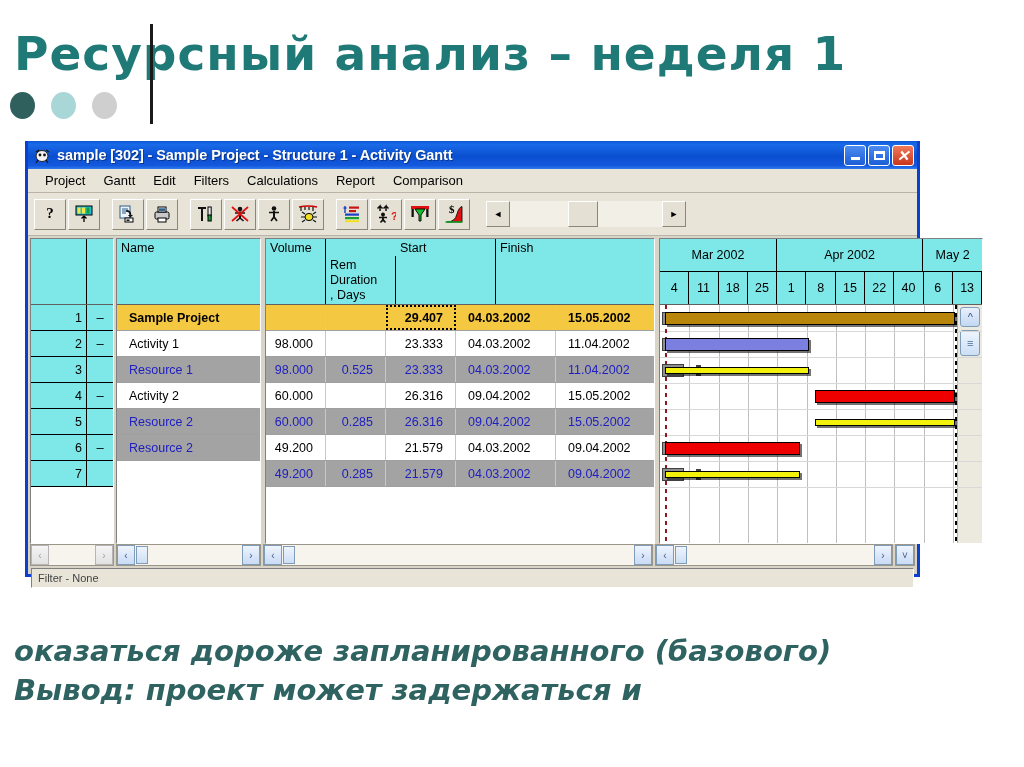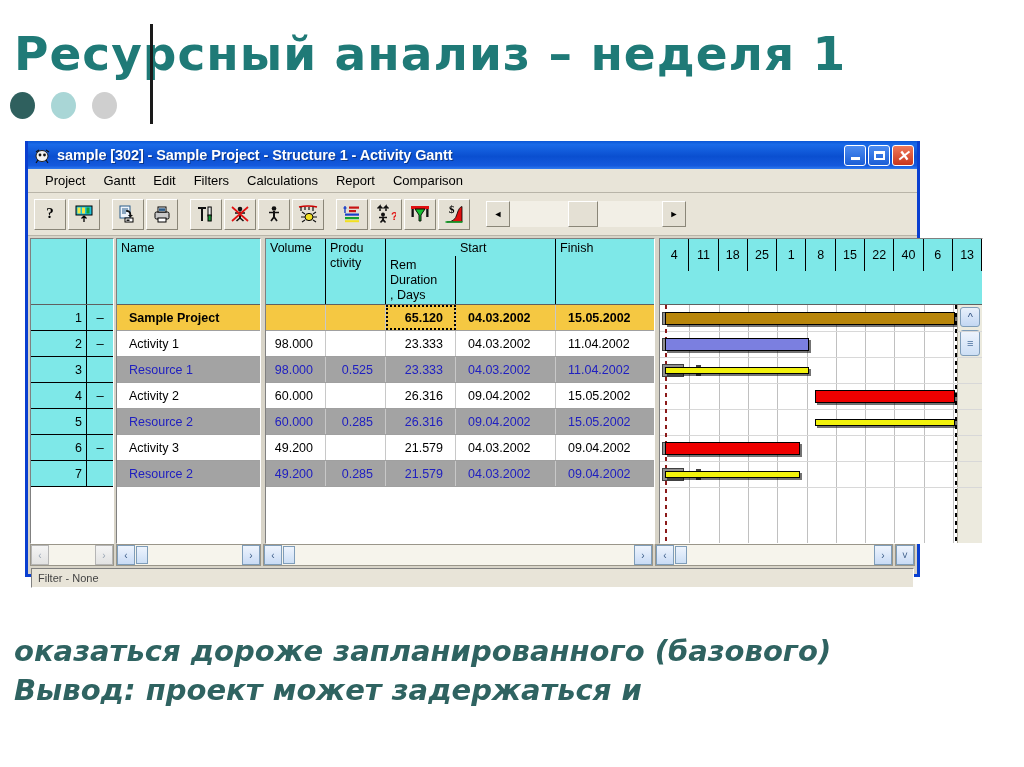--- a/index.html
+++ b/index.html
@@ -544,46 +544,41 @@
           </div>
         <div class="row r-res">
             <div class="cell">Resource 1</div>
           </div>
         <div class="row r-act">
             <div class="cell">Activity 2</div>
           </div>
         <div class="row r-res">
             <div class="cell">Resource 2</div>
           </div>
-        <div class="row r-act">
-            <div class="cell">Activity 3</div>
-          </div>
         <div class="row r-res">
             <div class="cell">Resource 2</div>
           </div>
       </div>
     </div>
 
     <div class="pane pane-data">
       <div class="hdr">
         <div class="hdr-cell" style="width:60px;">Volume</div>
-        <div class="hdr-cell" style="width:60px;">Produ
-ctivity</div>
         <div class="hdr-cell" style="width:70px;margin-top:17px;">Rem
 Duration
 , Days</div>
         <div class="hdr-cell" style="width:100px;">Start</div>
         <div class="hdr-cell" style="flex:1;border-right:none;">Finish</div>
       </div>
       <div class="rows">
 
         <div class="row r-proj">
           <div class="cell num" style="width:60px;"></div>
           <div class="cell num" style="width:60px;"></div>
-          <div class="cell num selcell" style="width:70px;">65.120</div>
+          <div class="cell num selcell" style="width:70px;">29.407</div>
           <div class="cell" style="width:100px;">04.03.2002</div>
           <div class="cell" style="flex:1;">15.05.2002</div>
         </div>
 
         <div class="row r-act">
           <div class="cell num" style="width:60px;">98.000</div>
           <div class="cell num" style="width:60px;"></div>
           <div class="cell num" style="width:70px;">23.333</div>
           <div class="cell" style="width:100px;">04.03.2002</div>
           <div class="cell" style="flex:1;">11.04.2002</div>
@@ -627,20 +622,25 @@
           <div class="cell num" style="width:70px;">21.579</div>
           <div class="cell" style="width:100px;">04.03.2002</div>
           <div class="cell" style="flex:1;">09.04.2002</div>
         </div>
 
       </div>
     </div>
 
     <div class="pane pane-gantt">
       <div class="g-hdr">
+        <div class="g-months">
+          <div class="g-month" style="width:117px;">Mar 2002</div>
+          <div class="g-month" style="width:146px;">Apr 2002</div>
+          <div class="g-month" style="flex:1;border-right:none;">May 2</div>
+        </div>
         <div class="g-weeks">
           <div class="g-week" style="width:29.3px;">4</div>
           <div class="g-week" style="width:29.3px;">11</div>
           <div class="g-week" style="width:29.3px;">18</div>
           <div class="g-week" style="width:29.3px;">25</div>
           <div class="g-week" style="width:29.3px;">1</div>
           <div class="g-week" style="width:29.3px;">8</div>
           <div class="g-week" style="width:29.3px;">15</div>
           <div class="g-week" style="width:29.3px;">22</div>
           <div class="g-week" style="width:29.3px;">40</div>

